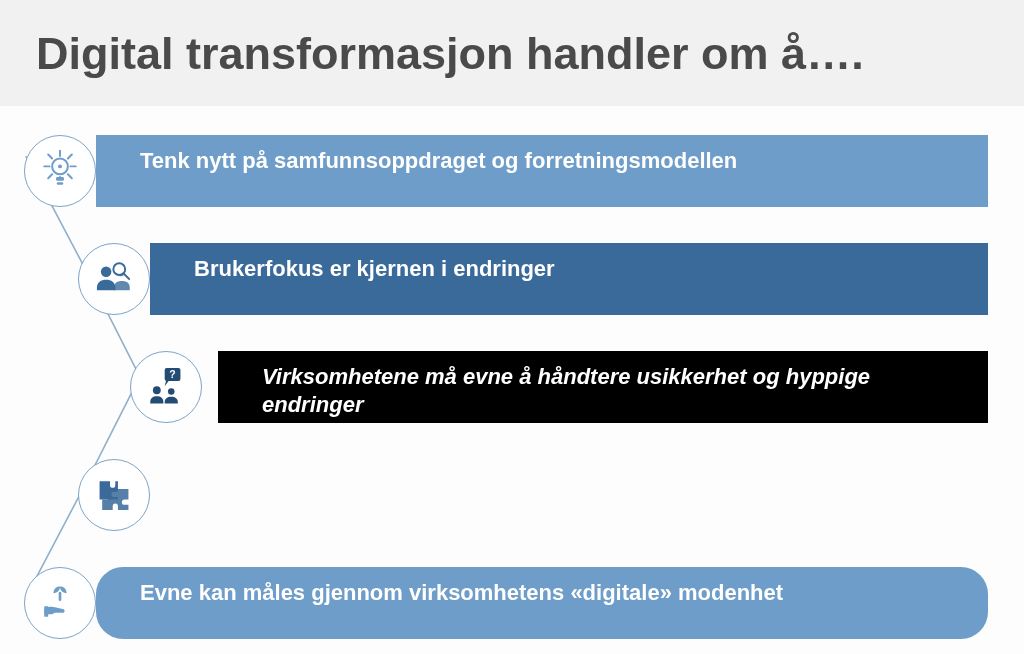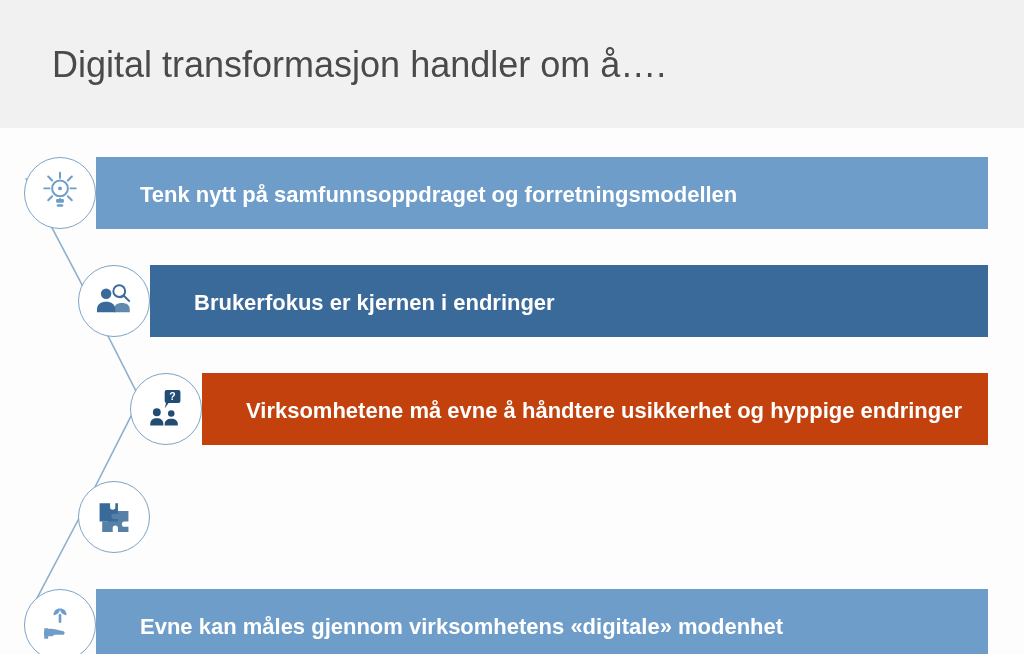--- a/index.html
+++ b/index.html
@@ -8,23 +8,23 @@
     width: 1024px;
     height: 654px;
     background: #fdfdfd;
     font-family: Arial, Helvetica, sans-serif;
   }
   .header {
     background: #f1f1f1;
     padding: 28px 36px 26px 36px;
   }
   .header h1 {
-    margin: 16px;
-    font-size: 36px;
-    font-weight: normal;
+    margin: 0;
+    font-size: 45px;
+    font-weight: bold;
     color: #4a4a4a;
   }
   .content {
     position: relative;
     padding: 16px 36px 16px 36px;
   }
   
   .connector {
     position: absolute;
     left: 0; top: 0;
@@ -52,44 +52,44 @@
     z-index: 2;
   }
   .circle svg { width: 42px; height: 42px; }
   .bar {
     position: absolute;
     top: 50%;
     transform: translateY(-50%);
     right: 0;
     height: 72px;
     display: flex;
-    align-items: center;
+    align-items: flex-start;
     padding: 12px 20px 8px 44px;
     color: #ffffff;
     font-weight: bold;
     font-size: 22px;
     line-height: 1.25;
     z-index: 1;
   }
   
   
   .row1 .circle { left: 24px; }
   .row1 .bar { left: 60px; background: #6f9dc9; }
 
   .row2 .circle { left: 78px; }
   .row2 .bar { left: 114px; background: #3a6a99; }
 
   .row3 .circle { left: 130px; }
-  .row3 .bar { left: 166px; background: #c2410c; }
+  .row3 .bar { left: 182px; background: #000000; font-style: italic; }
 
   .row4 .circle { left: 78px; }
   .row4 .bar { left: 114px; background: #3a6a99; }
 
   .row5 .circle { left: 24px; }
-  .row5 .bar { left: 60px; background: #6f9dc9; }
+  .row5 .bar { left: 60px; background: #6f9dc9; border-radius: 27px; }
 
 </style>
 </head>
 <body>
 
 <div class="header">
   <h1>Digital transformasjon handler om å….</h1>
 </div>
 
 <div class="content">

